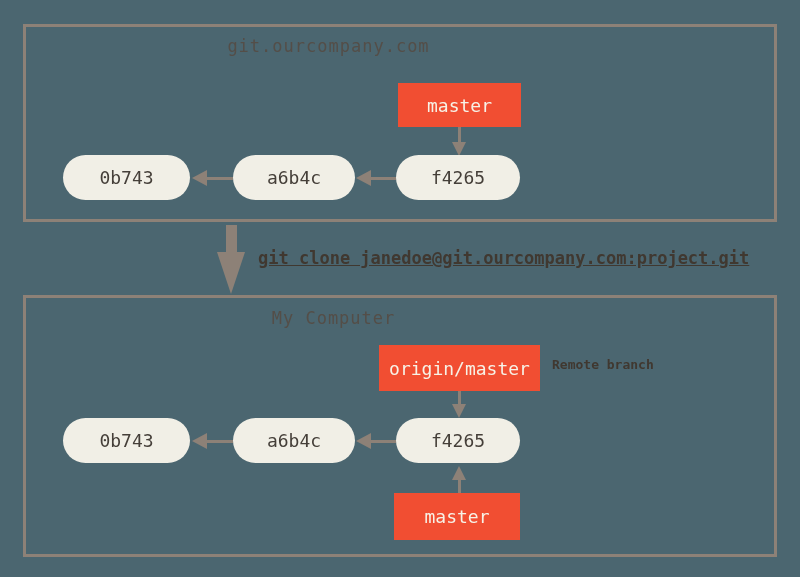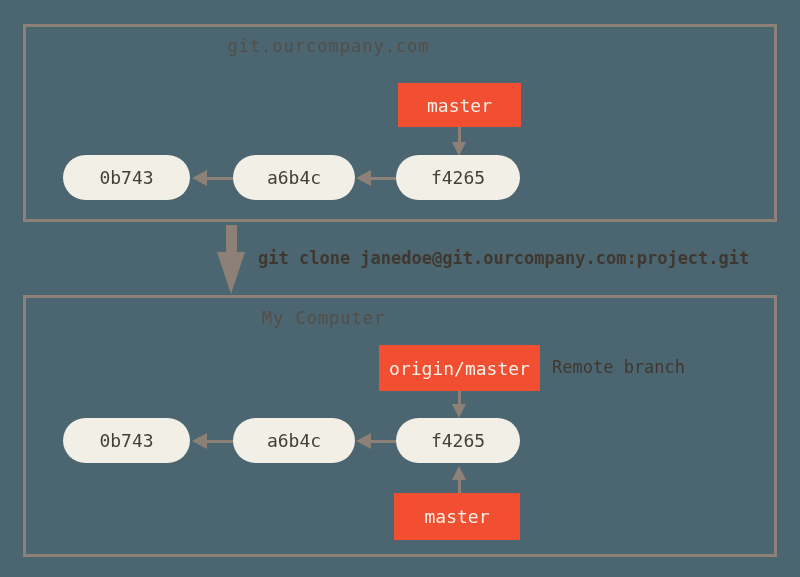--- a/index.html
+++ b/index.html
@@ -23,21 +23,21 @@
   .box-local{left:23px;top:295px;width:754px;height:262px;}
   .box-title{
     position:absolute;
     width:611px;
     text-align:center;
     color:#544e48;
     font-size:17px;
     letter-spacing:1px;
   }
   .title-remote{left:23px;top:36px;}
-  .title-local{left:18px;top:308px;}
+  .title-local{left:28px;top:308px;}
   .branch-tag{
     position:absolute;
     background:#f14e32;
     color:#f7f2e7;
     font-size:18px;
     display:flex;align-items:center;justify-content:center;
     box-sizing:border-box;
   }
   .tag-remote-master{left:398px;top:83px;width:123px;height:44px;}
   .tag-origin-master{left:379px;top:345px;width:161px;height:46px;}
@@ -84,24 +84,25 @@
   .clone-head{
     position:absolute;left:217px;top:252px;width:0;height:0;
     border-left:14px solid transparent;
     border-right:14px solid transparent;
     border-top:42px solid #8d8177;
   }
   .clone-cmd{
     position:absolute;left:258px;top:248px;
     color:#403830;font-size:17px;font-weight:bold;
     white-space:nowrap;
+    text-decoration:underline;
   }
   .branch-note{
     position:absolute;
-    color:#403830;font-size:17px;font-weight:normal;
+    color:#403830;font-size:13px;font-weight:bold;
     white-space:nowrap;
   }
   .note-remote{left:552px;top:357px;}
   .note-local{left:533px;top:504px;}
 </style>
 </head>
 <body>
 
 <div class="canvas">
 

